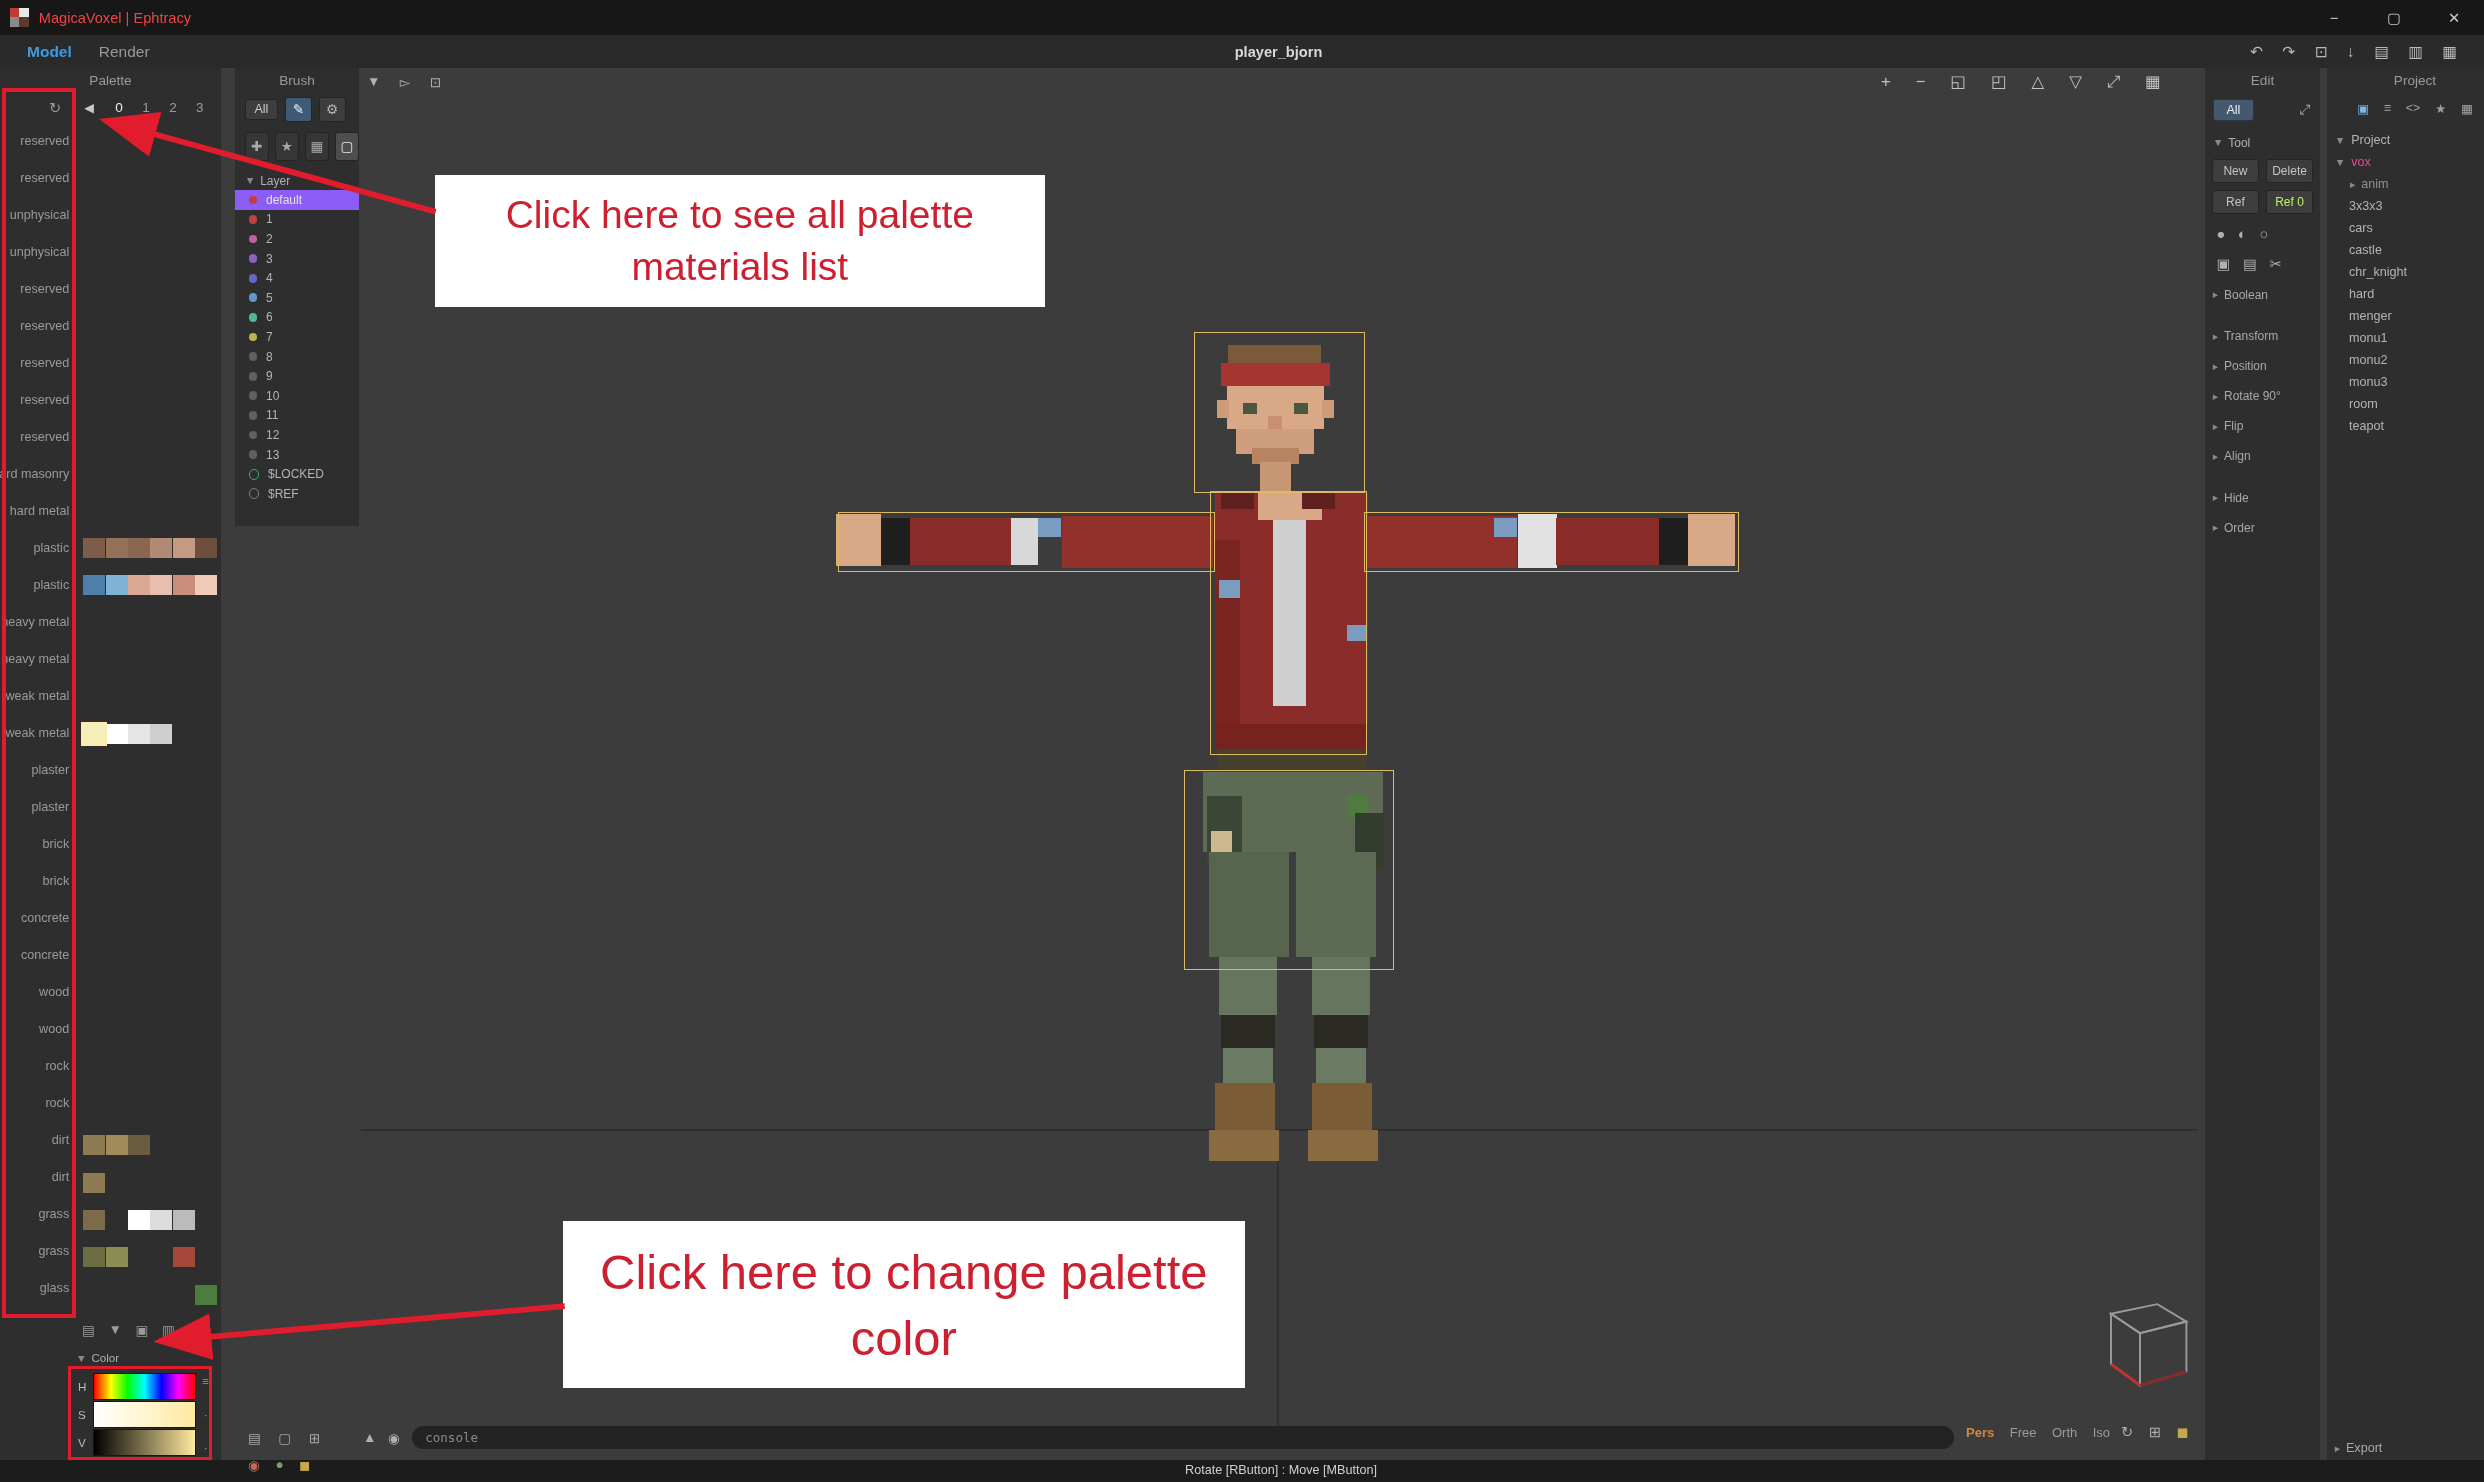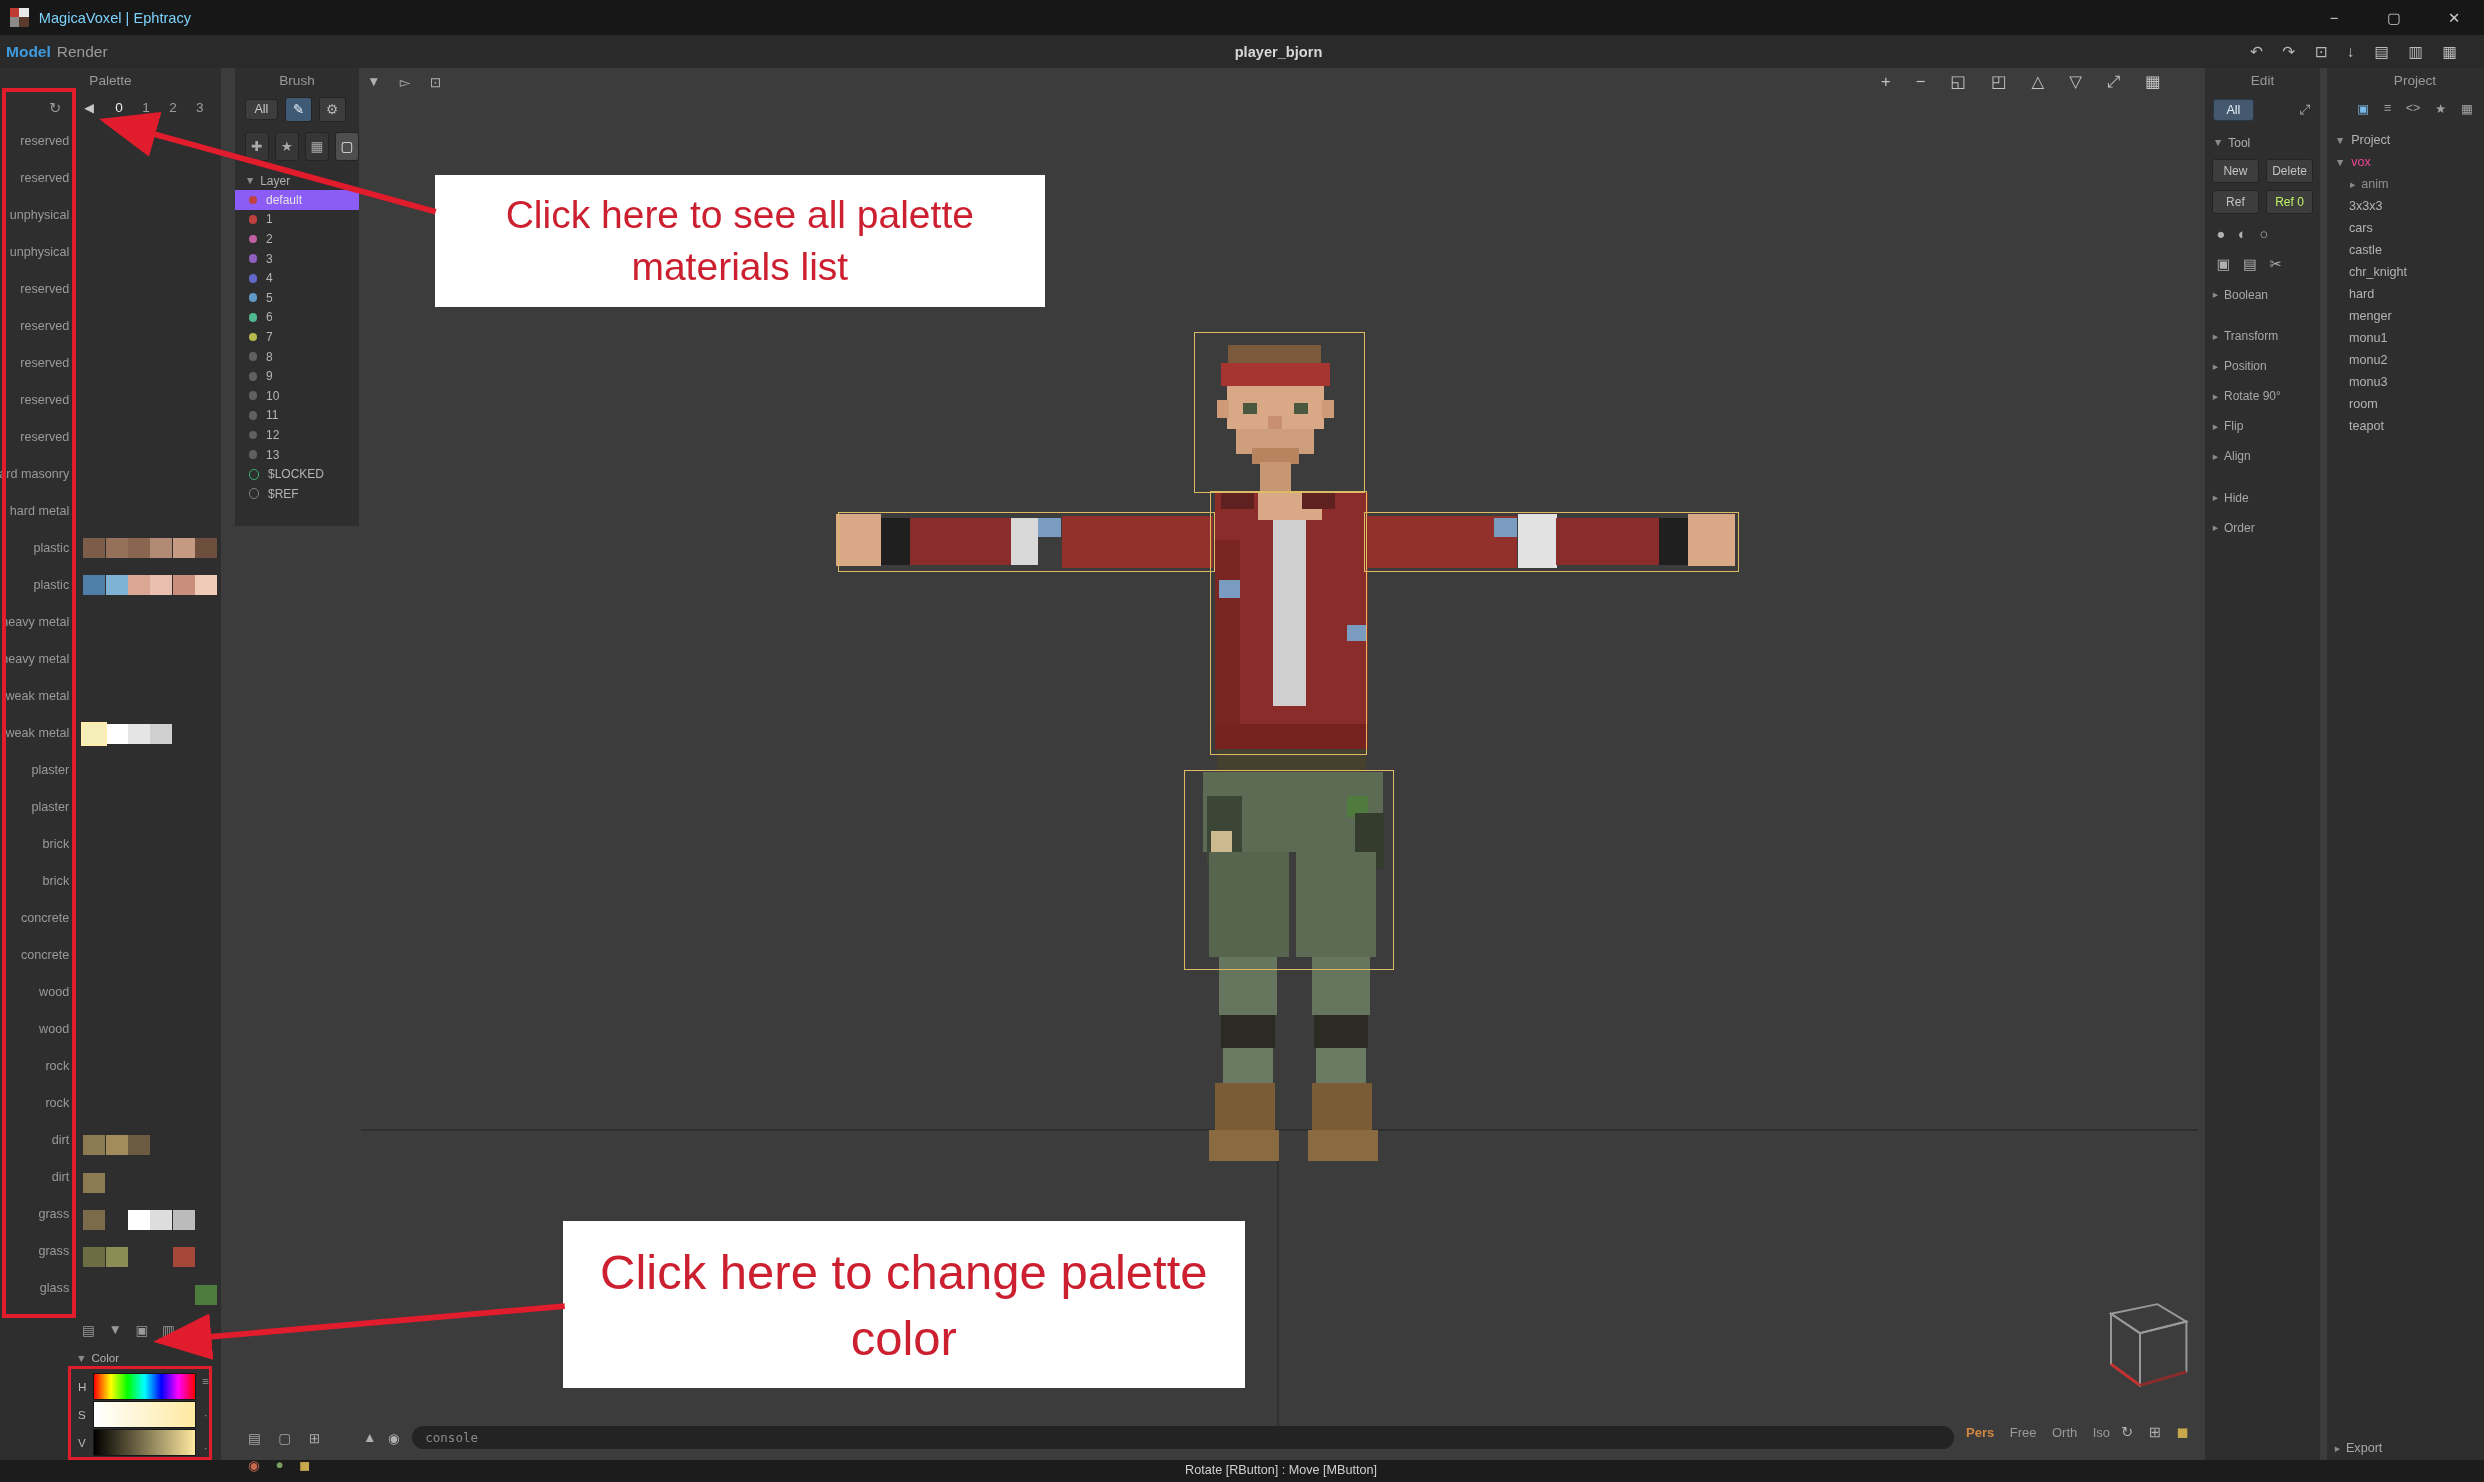--- a/index.html
+++ b/index.html
@@ -1,26 +1,26 @@
 <!DOCTYPE html>
 <html><head>
 <meta charset="utf-8">
 <style>
   html,body{margin:0;padding:0;}
   body{width:2484px;height:1483px;background:#3c3c3c;font-family:"Liberation Sans",sans-serif;position:relative;overflow:hidden;color:#ccc;}
   
   .titlebar{position:absolute;left:0;top:0;width:100%;height:35px;background:#171717;display:flex;align-items:center;z-index:30;}
   .app-logo{width:19.4px;height:19.4px;margin:0 9.7px 0 9.7px;display:grid;grid-template-columns:9.7px 9.7px;}
   .lg{width:9.7px;height:9.7px}.lg1{background:#c03a34}.lg2{background:#e8e8e8}.lg3{background:#8a8a8a}.lg4{background:#5a3a2a}
-  .tb-title{font-size:14.6px;color:#7dd3fc}
+  .tb-title{font-size:14.6px;color:#ef4444}
   .win-controls{margin-left:auto;display:flex}
   .wc{width:60px;height:35px;display:flex;align-items:center;justify-content:center;font-size:14.6px;color:#ccc;cursor:default}
   
   .menubar{position:absolute;left:0;top:35px;width:100%;height:33px;background:#2a2a2a;display:flex;align-items:center;z-index:30;}
-  .menu-item{font-size:15.5px;margin-left:6px}
+  .menu-item{font-size:15.5px;margin-left:27px}
   .menu-model{color:#3f9be0;font-weight:bold}
   .menu-render{color:#9a9a9a}
   .doc-title{position:absolute;left:1133px;width:291px;text-align:center;color:#d8d8d8;font-size:14.6px;font-weight:bold}
   .mb-icons{position:absolute;right:27px;display:flex;gap:19.4px;color:#b8b8b8;font-size:15.5px}
   
   .left-panel{position:absolute;left:0;top:68px;width:221px;height:1392px;background:#2e2e2e;z-index:10}
   .panel-header{height:25px;display:flex;align-items:center;justify-content:center;color:#9a9a9a;font-size:13.6px}
   .pal-nav{position:absolute;left:0;top:27px;width:221px;height:25px;display:flex;align-items:center}
   .pal-refresh{margin-left:49px;font-size:14.6px;color:#9a9a9a}
   .pal-back{margin-left:23px;font-size:12.6px;color:#c8c8c8}

